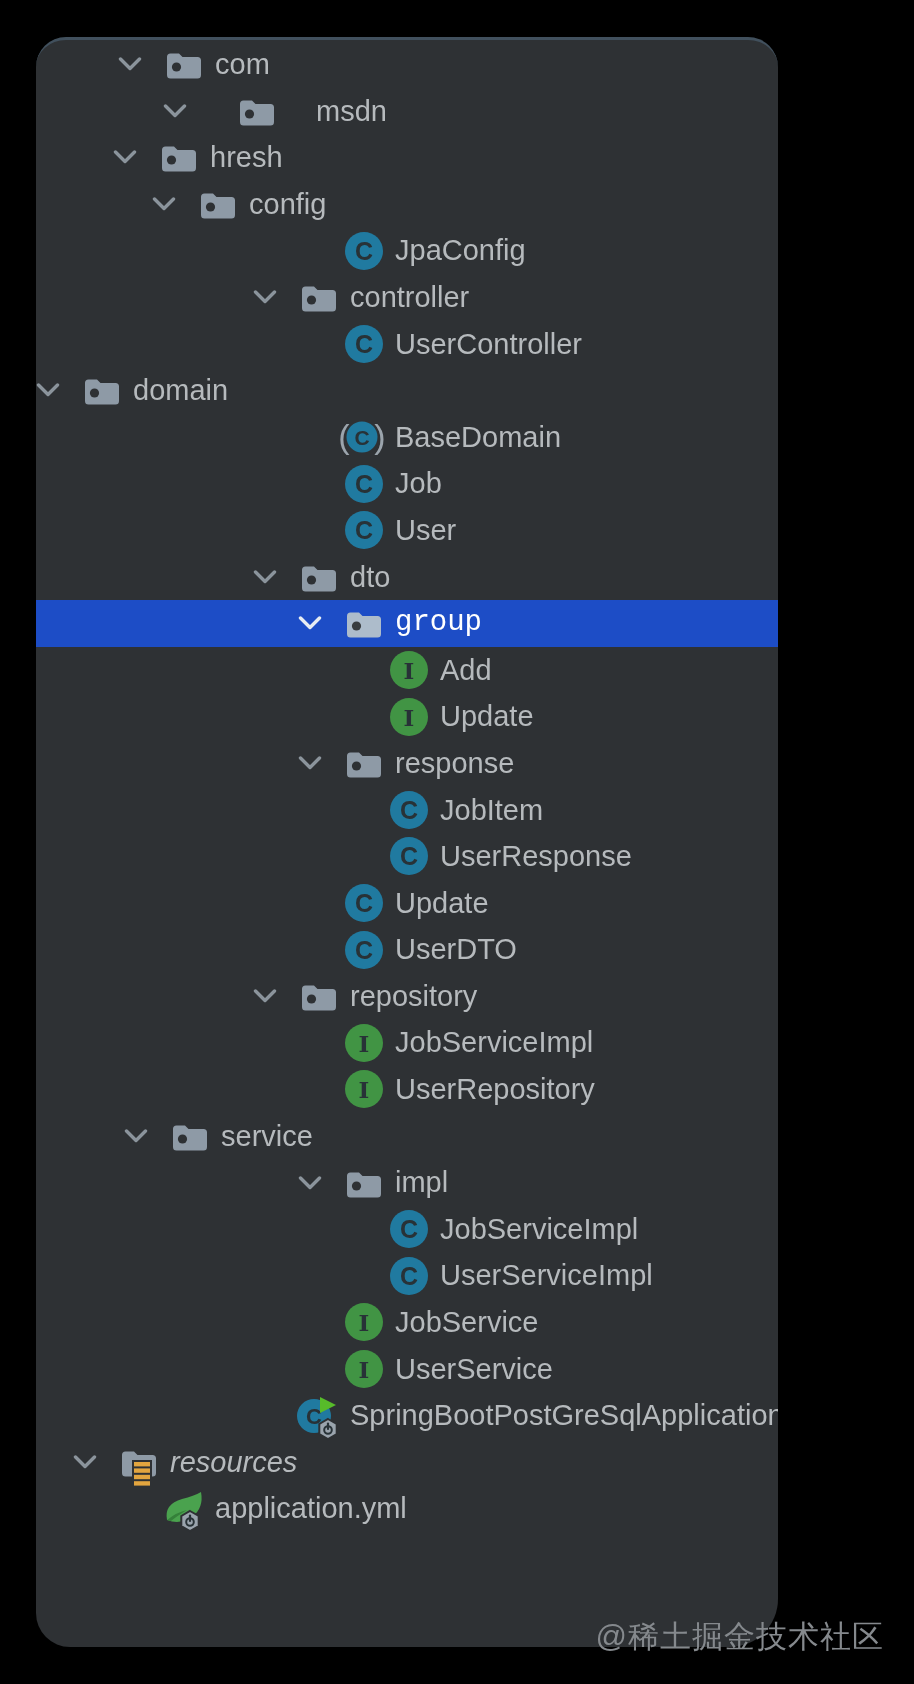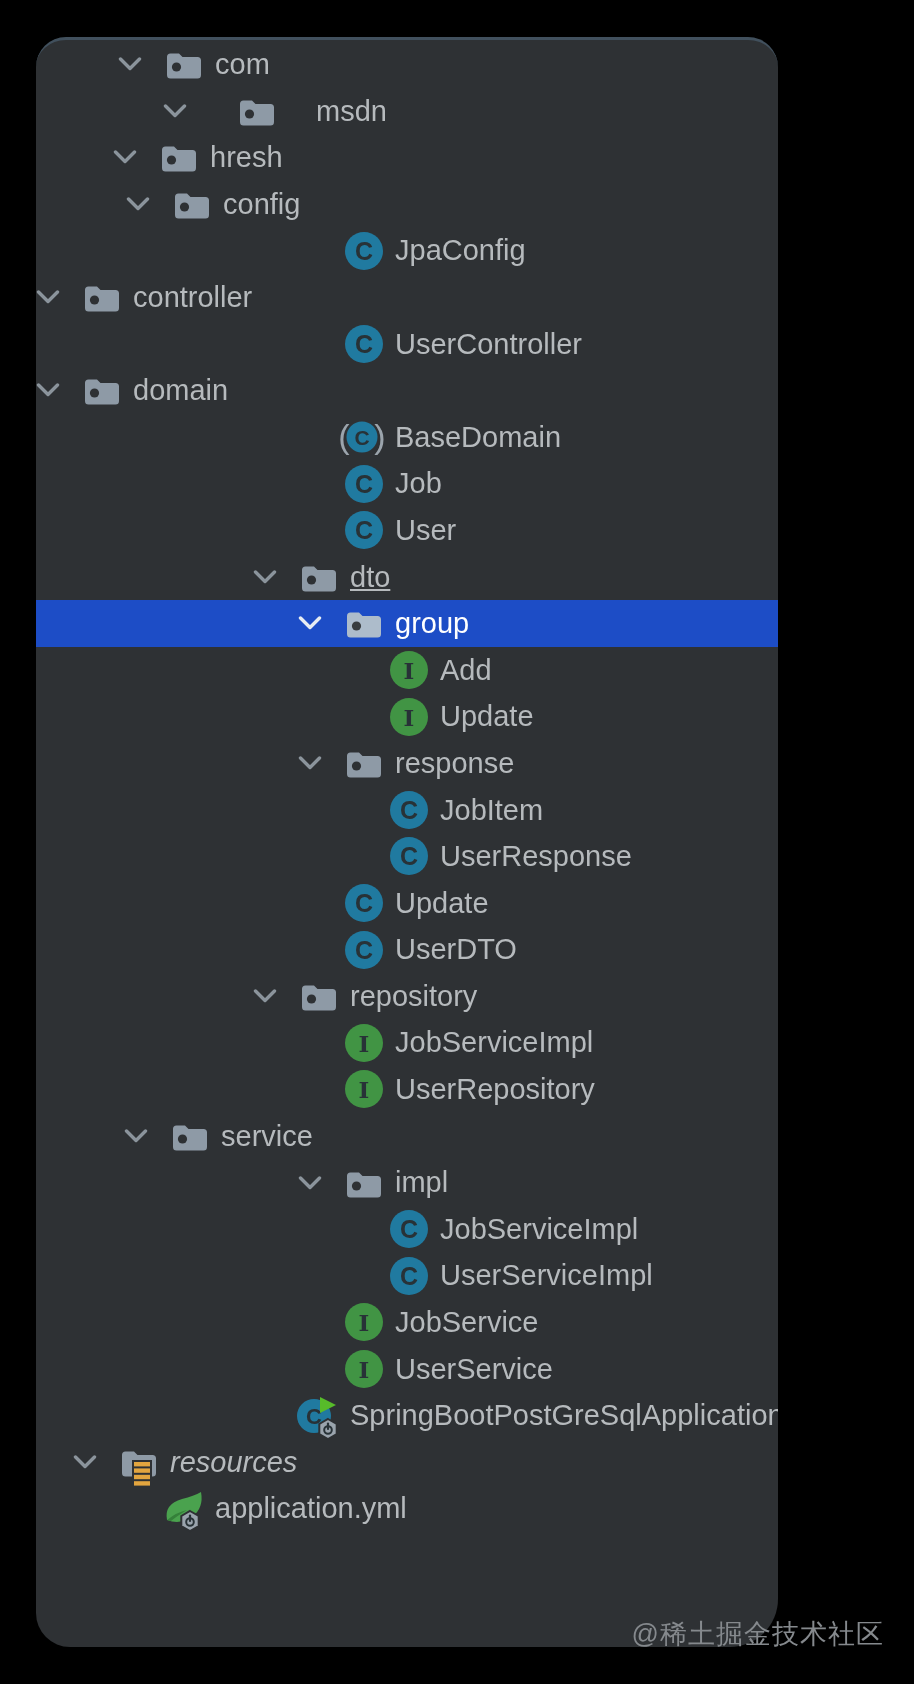--- a/index.html
+++ b/index.html
@@ -22,38 +22,38 @@
     background:var(--panel-bg);
     border-top:3px solid var(--top-border);
     border-radius:30px 30px 48px 34px;
     overflow:hidden;
   }
   .tree{position:absolute;top:1px;left:0;right:0;}
   .row{
     display:flex;align-items:center;height:46.6px;
     color:var(--text);font-size:29px;white-space:nowrap;
   }
-  .row.selected{background:var(--selection);color:var(--text-selected);}
+  .row.selected{background:var(--selection);color:var(--text-selected);font-family:Liberation Mono, monospace;}
   .row.selected .chevron{color:#e7edf3;}
   .row.selected .icon svg{filter:brightness(1.22);}
   .chevron{
     width:24px;height:14px;flex:0 0 24px;margin-right:23px;
     color:var(--chev);display:flex;align-items:center;justify-content:center;
   }
   .chevron.hidden{visibility:hidden;}
   .icon{
     width:38px;height:40px;flex:0 0 38px;margin-right:12px;
     display:flex;align-items:center;justify-content:center;
     position:relative;overflow:visible;
   }
   .icon svg{overflow:visible;}
   .label{line-height:46.6px;}
   .watermark{
     position:absolute;top:1616px;right:30px;
-    color:#85898d;font-size:27px;letter-spacing:1px;
+    color:#85898d;font-size:31px;letter-spacing:1px;
   }
 </style>
 </head>
 <body>
 
 <div class="panel">
   <div class="tree" id="tree">
   <div class="row" style="padding-left: 82px;">
     <span class="chevron">
       <svg viewBox="0 0 24 14" width="24" height="14">
@@ -92,21 +92,21 @@
     </span>
     <span class="icon">
           <svg viewBox="0 0 38 32" width="38" height="32">
   <path d="M2 27 V9 q0-3.5 3.5-3.5 h8.5 l3.5 3.5 h15 q3.5 0 3.5 3.5 V27 q0 3.5-3.5 3.5 H5.5 Q2 30.5 2 27 z" fill="#8e9aa6"></path>
   <circle cx="11.5" cy="19" r="4.6" fill="#2e3134"></circle>
           </svg>
         </span>
     <span class="label">hresh</span>
   </div>
 
-  <div class="row" style="padding-left: 90px;">
+  <div class="row" style="padding-left: 116px;">
     <span class="chevron">
       <svg viewBox="0 0 24 14" width="24" height="14">
         <path d="M2.5 2 L12 11.5 L21.5 2" fill="none" stroke="currentColor" stroke-width="3.4" stroke-linecap="round" stroke-linejoin="round"></path>
       </svg>
     </span>
     <span class="icon">
           <svg viewBox="0 0 38 32" width="38" height="32">
   <path d="M2 27 V9 q0-3.5 3.5-3.5 h8.5 l3.5 3.5 h15 q3.5 0 3.5 3.5 V27 q0 3.5-3.5 3.5 H5.5 Q2 30.5 2 27 z" fill="#8e9aa6"></path>
   <circle cx="11.5" cy="19" r="4.6" fill="#2e3134"></circle>
           </svg>
@@ -122,21 +122,21 @@
     </span>
     <span class="icon">
           <svg viewBox="0 0 38 38" width="38" height="38">
     <circle cx="19" cy="19" r="19" fill="#207aa0"></circle>
     <text x="19" y="28" text-anchor="middle" font-family="Liberation Sans, sans-serif" font-size="25" font-weight="700" fill="#283237">C</text>
           </svg>
         </span>
     <span class="label">JpaConfig</span>
   </div>
 
-  <div class="row" style="">
+  <div class="row" style="padding-left: 217px;">
     <span class="chevron">
       <svg viewBox="0 0 24 14" width="24" height="14">
         <path d="M2.5 2 L12 11.5 L21.5 2" fill="none" stroke="currentColor" stroke-width="3.4" stroke-linecap="round" stroke-linejoin="round"></path>
       </svg>
     </span>
     <span class="icon">
           <svg viewBox="0 0 38 32" width="38" height="32">
   <path d="M2 27 V9 q0-3.5 3.5-3.5 h8.5 l3.5 3.5 h15 q3.5 0 3.5 3.5 V27 q0 3.5-3.5 3.5 H5.5 Q2 30.5 2 27 z" fill="#8e9aa6"></path>
   <circle cx="11.5" cy="19" r="4.6" fill="#2e3134"></circle>
           </svg>
@@ -214,21 +214,21 @@
     </span>
     <span class="icon">
           <svg viewBox="0 0 38 38" width="38" height="38">
     <circle cx="19" cy="19" r="19" fill="#207aa0"></circle>
     <text x="19" y="28" text-anchor="middle" font-family="Liberation Sans, sans-serif" font-size="25" font-weight="700" fill="#283237">C</text>
           </svg>
         </span>
     <span class="label">User</span>
   </div>
 
-  <div class="row" style="padding-left: 217px; text-decoration: underline;">
+  <div class="row" style="padding-left: 217px;">
     <span class="chevron">
       <svg viewBox="0 0 24 14" width="24" height="14">
         <path d="M2.5 2 L12 11.5 L21.5 2" fill="none" stroke="currentColor" stroke-width="3.4" stroke-linecap="round" stroke-linejoin="round"></path>
       </svg>
     </span>
     <span class="icon">
           <svg viewBox="0 0 38 32" width="38" height="32">
   <path d="M2 27 V9 q0-3.5 3.5-3.5 h8.5 l3.5 3.5 h15 q3.5 0 3.5 3.5 V27 q0 3.5-3.5 3.5 H5.5 Q2 30.5 2 27 z" fill="#8e9aa6"></path>
   <circle cx="11.5" cy="19" r="4.6" fill="#2e3134"></circle>
           </svg>

